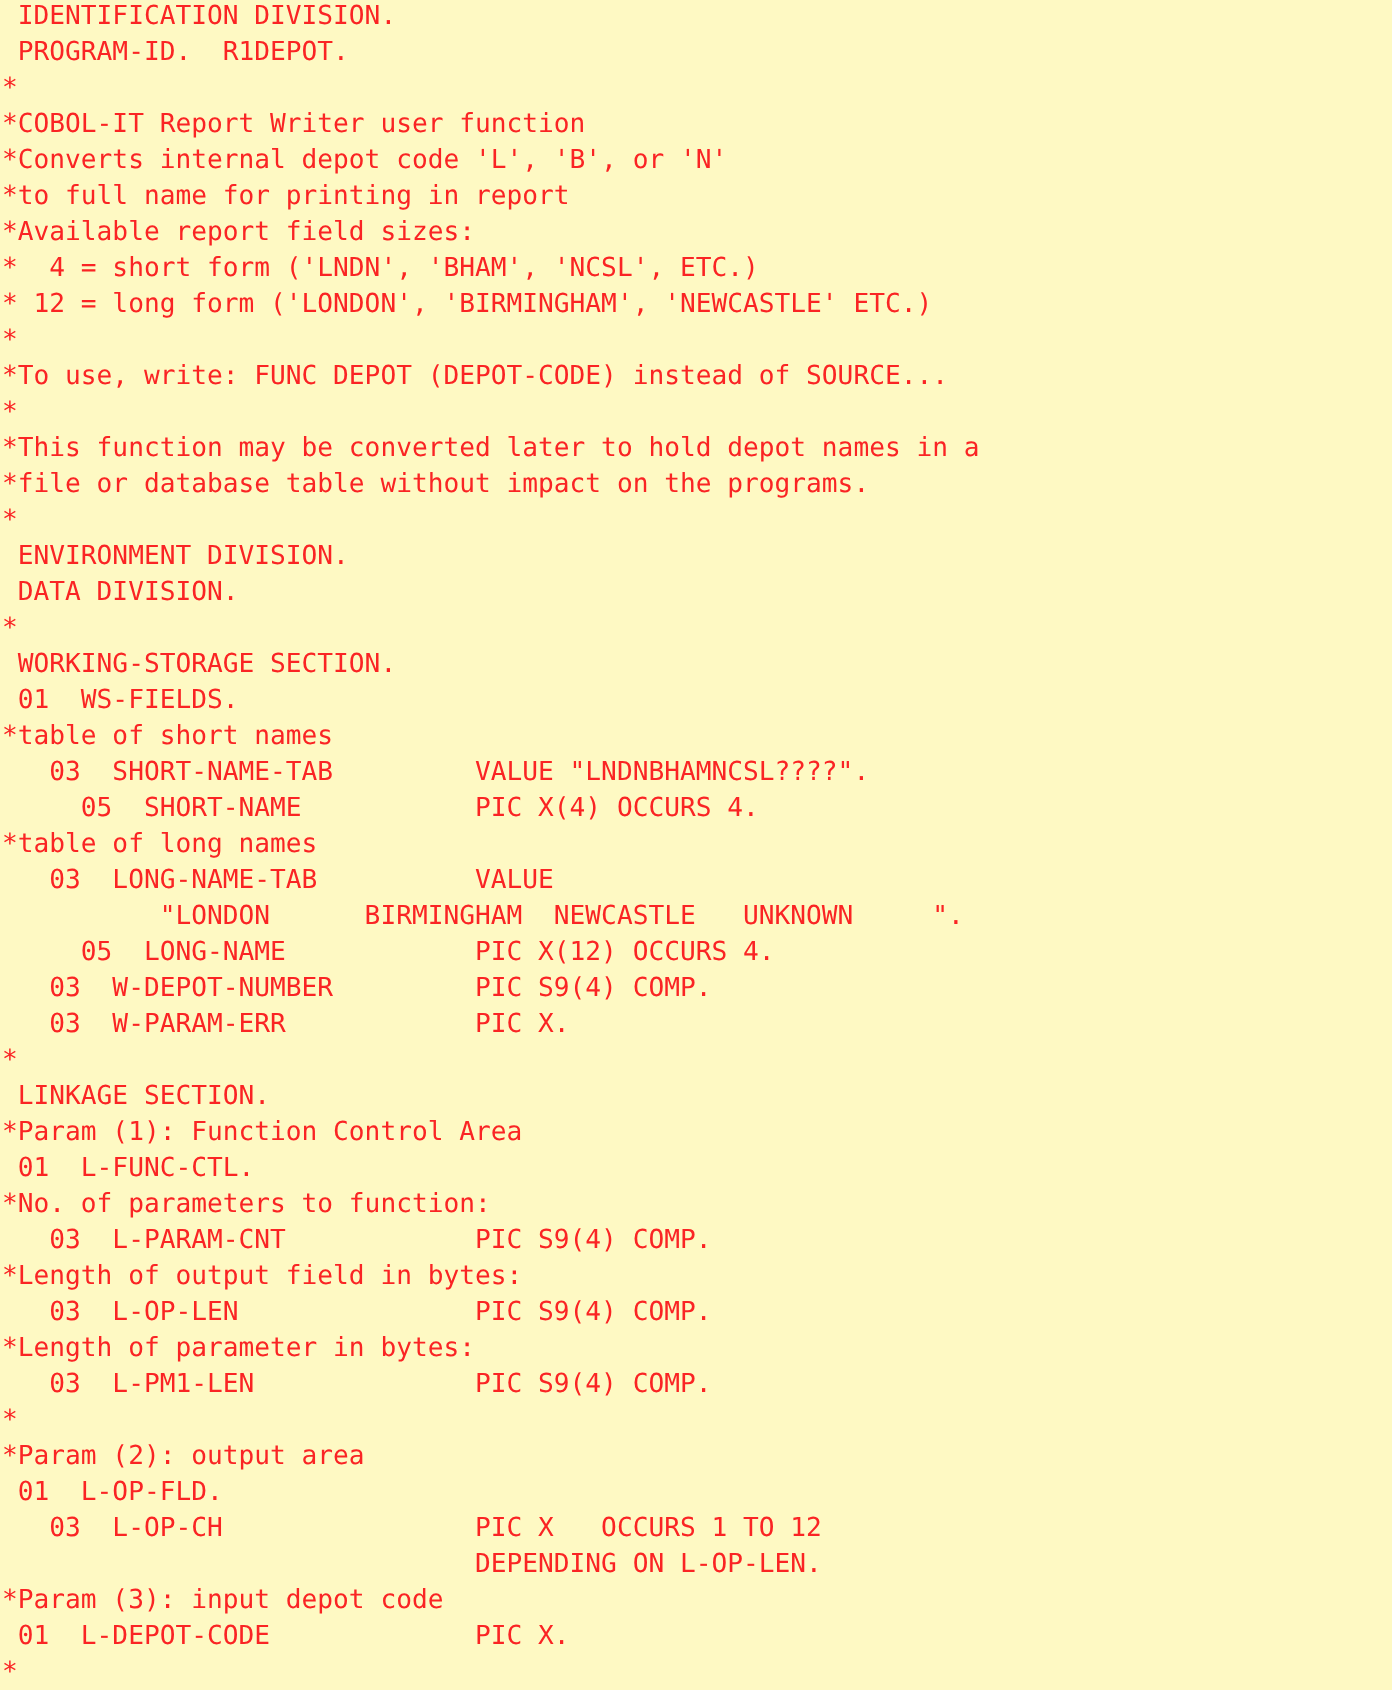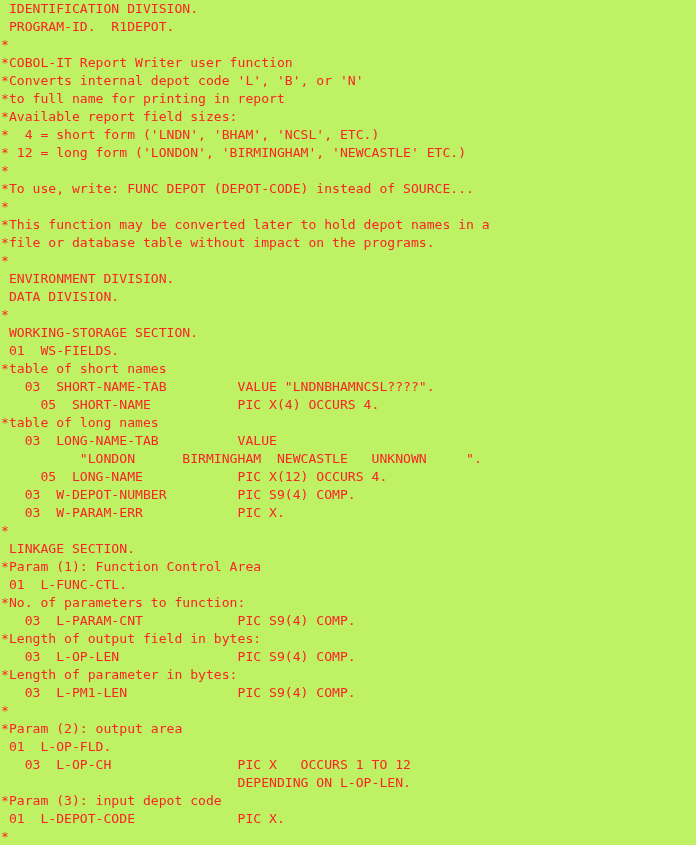--- a/index.html
+++ b/index.html
@@ -9,21 +9,21 @@
   }
   body {
     width: 696px;
     height: 845px;
     background: #e2e2e2;
     overflow: hidden;
   }
   #code-listing {
     width: 696px;
     height: 845px;
-    background: #bef264;
+    background: #fef9c3;
     color: #fa2424;
     font-family: "DejaVu Sans Mono", monospace;
     font-size: 13.1px;
     line-height: 18px;
     letter-spacing: 0px;
     white-space: pre;
     padding: 0;
     margin: 0;
     box-sizing: border-box;
   }

